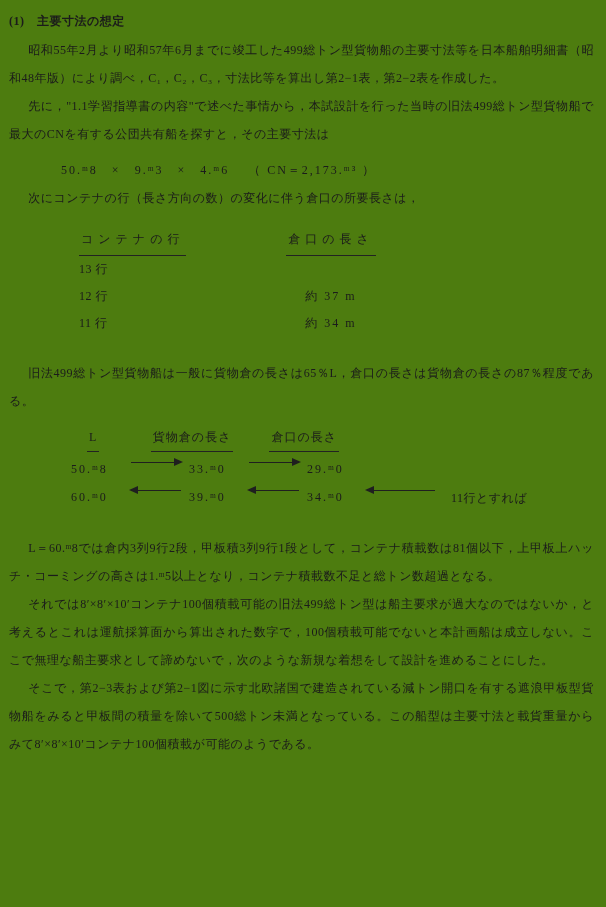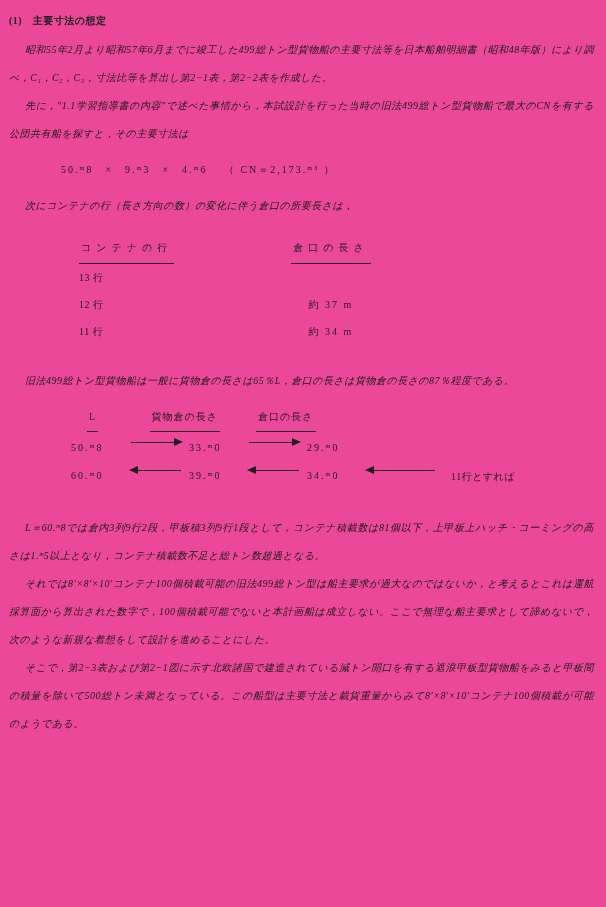--- a/index.html
+++ b/index.html
@@ -1,26 +1,26 @@
 <!DOCTYPE html>
 <html><head>
 <meta charset="utf-8">
 <style>
   html,body{margin:0;padding:0;background:#e8e8e6;}
   .page{
     width:606px;height:907px;box-sizing:border-box;
-    margin:0 auto;background:#ec4899;color:#1b1b1b;
+    margin:0 auto;background:#4d7c0f;color:#1b1b1b;
     padding:8px 12px 0 9px;overflow:hidden;
     font-family:"Liberation Serif","DejaVu Serif","DejaVu Sans",serif;
-    font-size:10px;letter-spacing:0.5px;
+    font-size:12px;letter-spacing:0.5px;
   }
   .heading{line-height:26px;font-weight:600;margin:0 0 2px 0;}
   .para{margin:0;line-height:28px;text-align:justify;text-justify:inter-character;}
-  .indent{text-indent:1.6em;font-style:italic;}
-  .formula{margin:8px 0 8px 52px;line-height:28px;white-space:pre;letter-spacing:2px;}
+  .indent{text-indent:1.6em;}
+  .formula{margin:8px 0 0 52px;line-height:28px;white-space:pre;letter-spacing:2px;}
 
   
   .t1{margin:14px 0 22px 70px;}
   .t1r{display:flex;line-height:27px;align-items:flex-end;}
   .t1a{width:132px;text-align:left;}
   .t1gap{width:68px;}
   .t1b{width:104px;text-align:center;letter-spacing:2px;}
   .t1 .hdr{letter-spacing:5px;}
   .u{border-bottom:1.5px solid #222;padding:0 2px 2px 2px;display:inline-block;}
 

